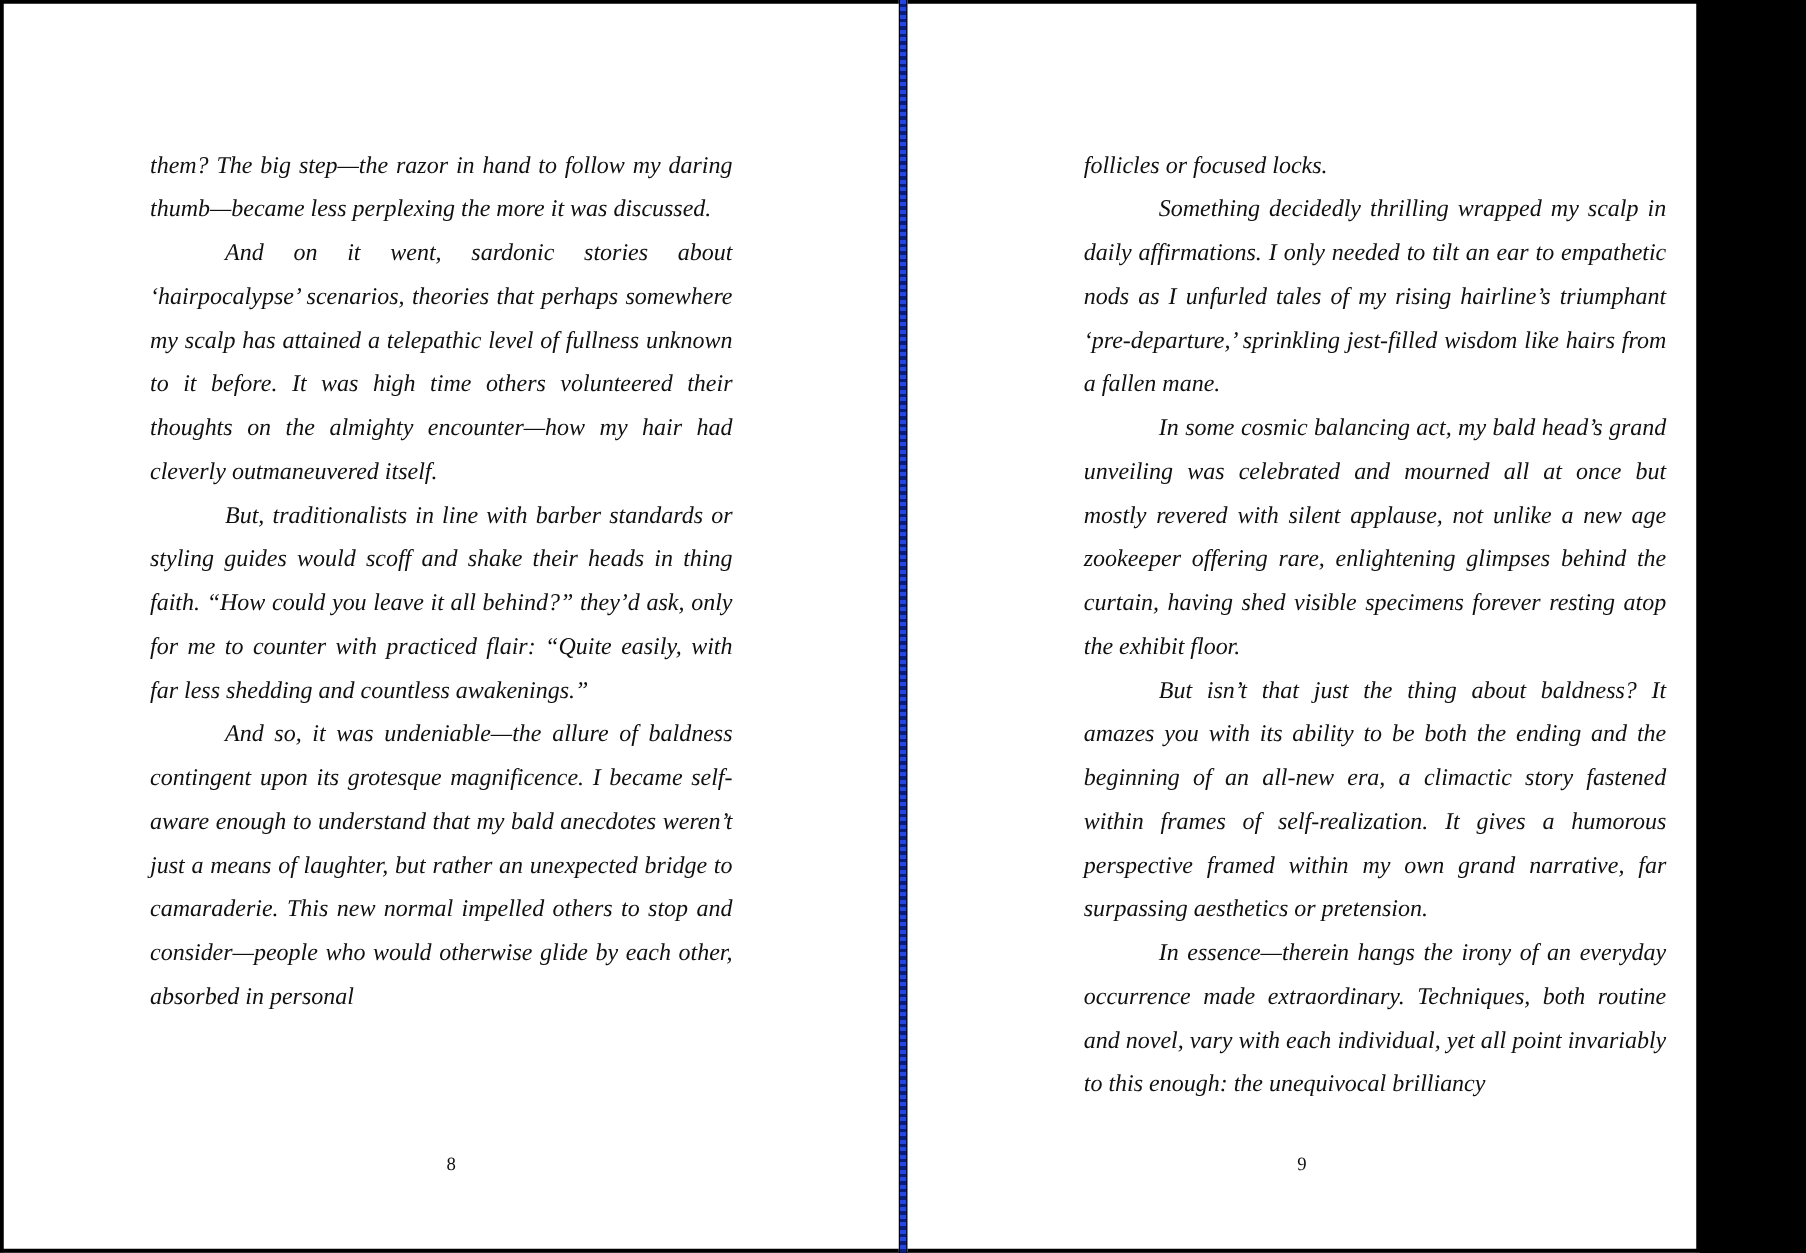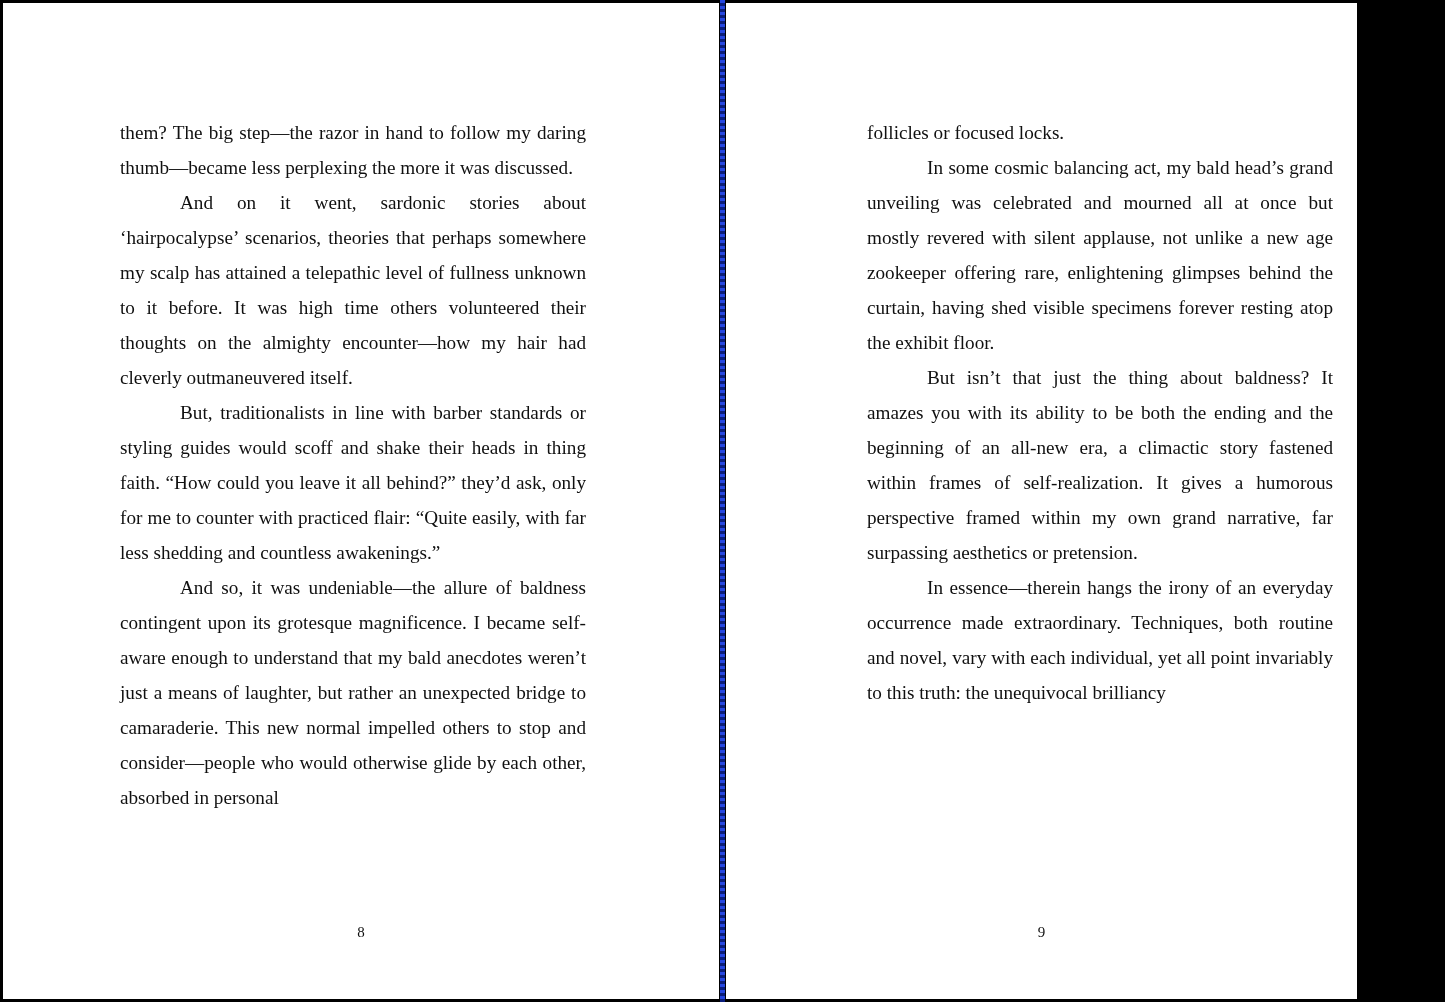--- a/index.html
+++ b/index.html
@@ -68,20 +68,21 @@
   }
   .page-left .text-column {
     left: 117px;
   }
   .page-right .text-column {
     left: 141px;
   }
   .text-column p {
     margin: 0;
     text-indent: 0;
+    font-style: italic;
   }
   .text-column p.indent {
     text-indent: 60px;
   }
   .folio {
     position: absolute;
     bottom: 58px;
     width: 100%;
     text-align: center;
     font-size: 15px;
@@ -103,20 +104,21 @@
       <p class="indent">And so, it was undeniable—the allure of baldness contingent upon its grotesque magnificence. I became self-aware enough to understand that my bald anecdotes weren’t just a means of laughter, but rather an unexpected bridge to camaraderie. This new normal impelled others to stop and consider—people who would otherwise glide by each other, absorbed in personal</p>
     </div>
     <div class="folio">8</div>
   </div>
 
   <div class="gutter"></div>
 
   <div class="page page-right">
     <div class="text-column">
       <p>follicles or focused locks.</p>
+      <p class="indent">Something decidedly thrilling wrapped my scalp in daily affirmations. I only needed to tilt an ear to empathetic nods as I unfurled tales of my rising hairline’s triumphant ‘pre-departure,’ sprinkling jest-filled wisdom like hairs from a fallen mane.</p>
       <p class="indent">In some cosmic balancing act, my bald head’s grand unveiling was celebrated and mourned all at once but mostly revered with silent applause, not unlike a new age zookeeper offering rare, enlightening glimpses behind the curtain, having shed visible specimens forever resting atop the exhibit floor.</p>
       <p class="indent">But isn’t that just the thing about baldness? It amazes you with its ability to be both the ending and the beginning of an all-new era, a climactic story fastened within frames of self-realization. It gives a humorous perspective framed within my own grand narrative, far surpassing aesthetics or pretension.</p>
-      <p class="indent">In essence—therein hangs the irony of an everyday occurrence made extraordinary. Techniques, both routine and novel, vary with each individual, yet all point invariably to this truth: the unequivocal brilliancy</p>
+      <p class="indent">In essence—therein hangs the irony of an everyday occurrence made extraordinary. Techniques, both routine and novel, vary with each individual, yet all point invariably to this enough: the unequivocal brilliancy</p>
     </div>
     <div class="folio">9</div>
   </div>
 
 </div>
 
 </body></html>

